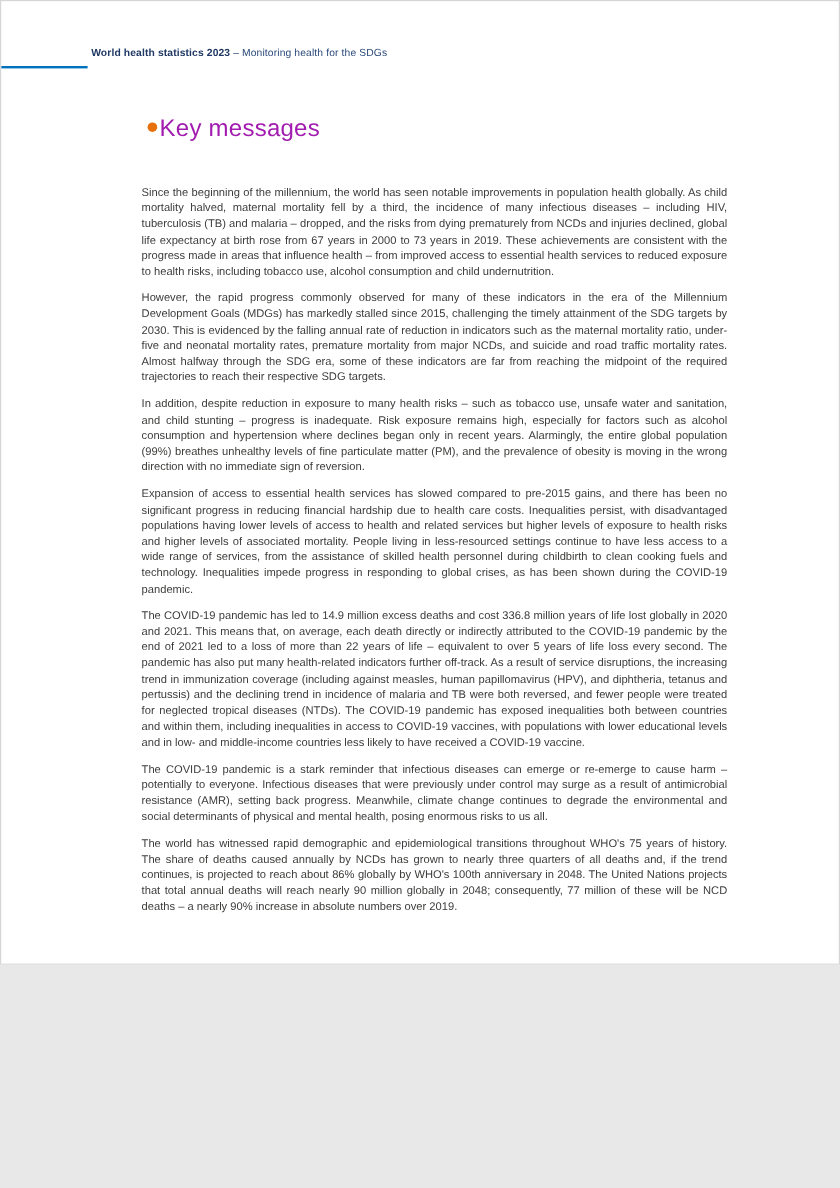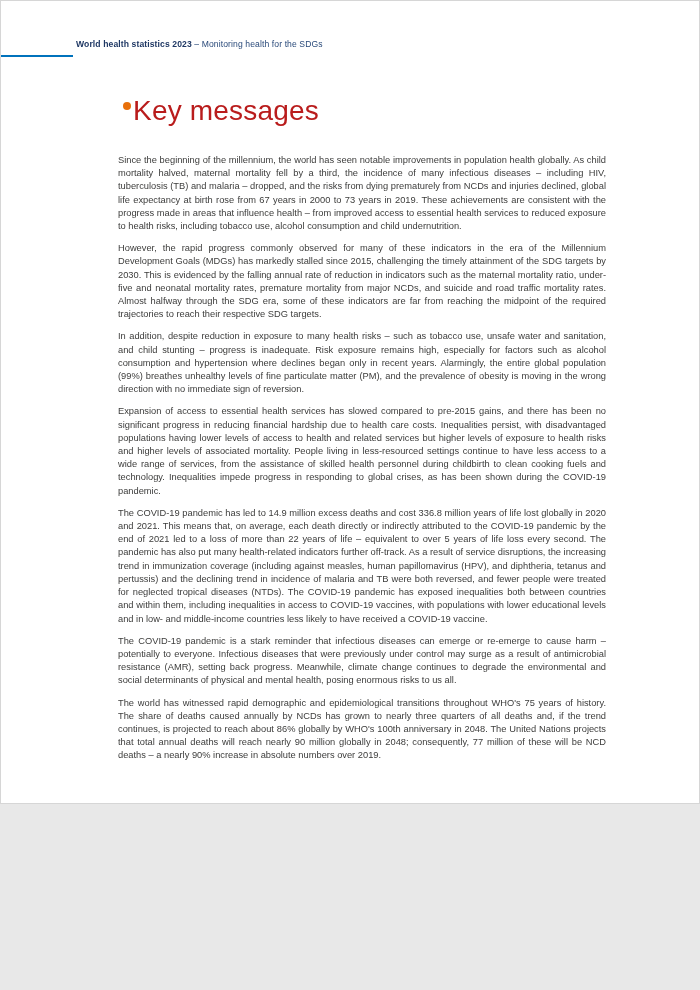--- a/index.html
+++ b/index.html
@@ -50,23 +50,23 @@
     width: 8px;
     height: 8px;
     border-radius: 50%;
     background: #e8700a;
     margin-top: 6px;
     margin-right: 2px;
     flex: 0 0 auto;
   }
   .page-title {
     margin: 0;
-    font-size: 28px;
+    font-size: 20px;
     font-weight: normal;
-    color: #b91c1c;
+    color: #a21caf;
     letter-spacing: 0.2px;
     line-height: 1.1;
   }
   
   .content {
     position: absolute;
     top: 153px;
     left: 117px;
     width: 488px;
     color: #3c3c3b;

